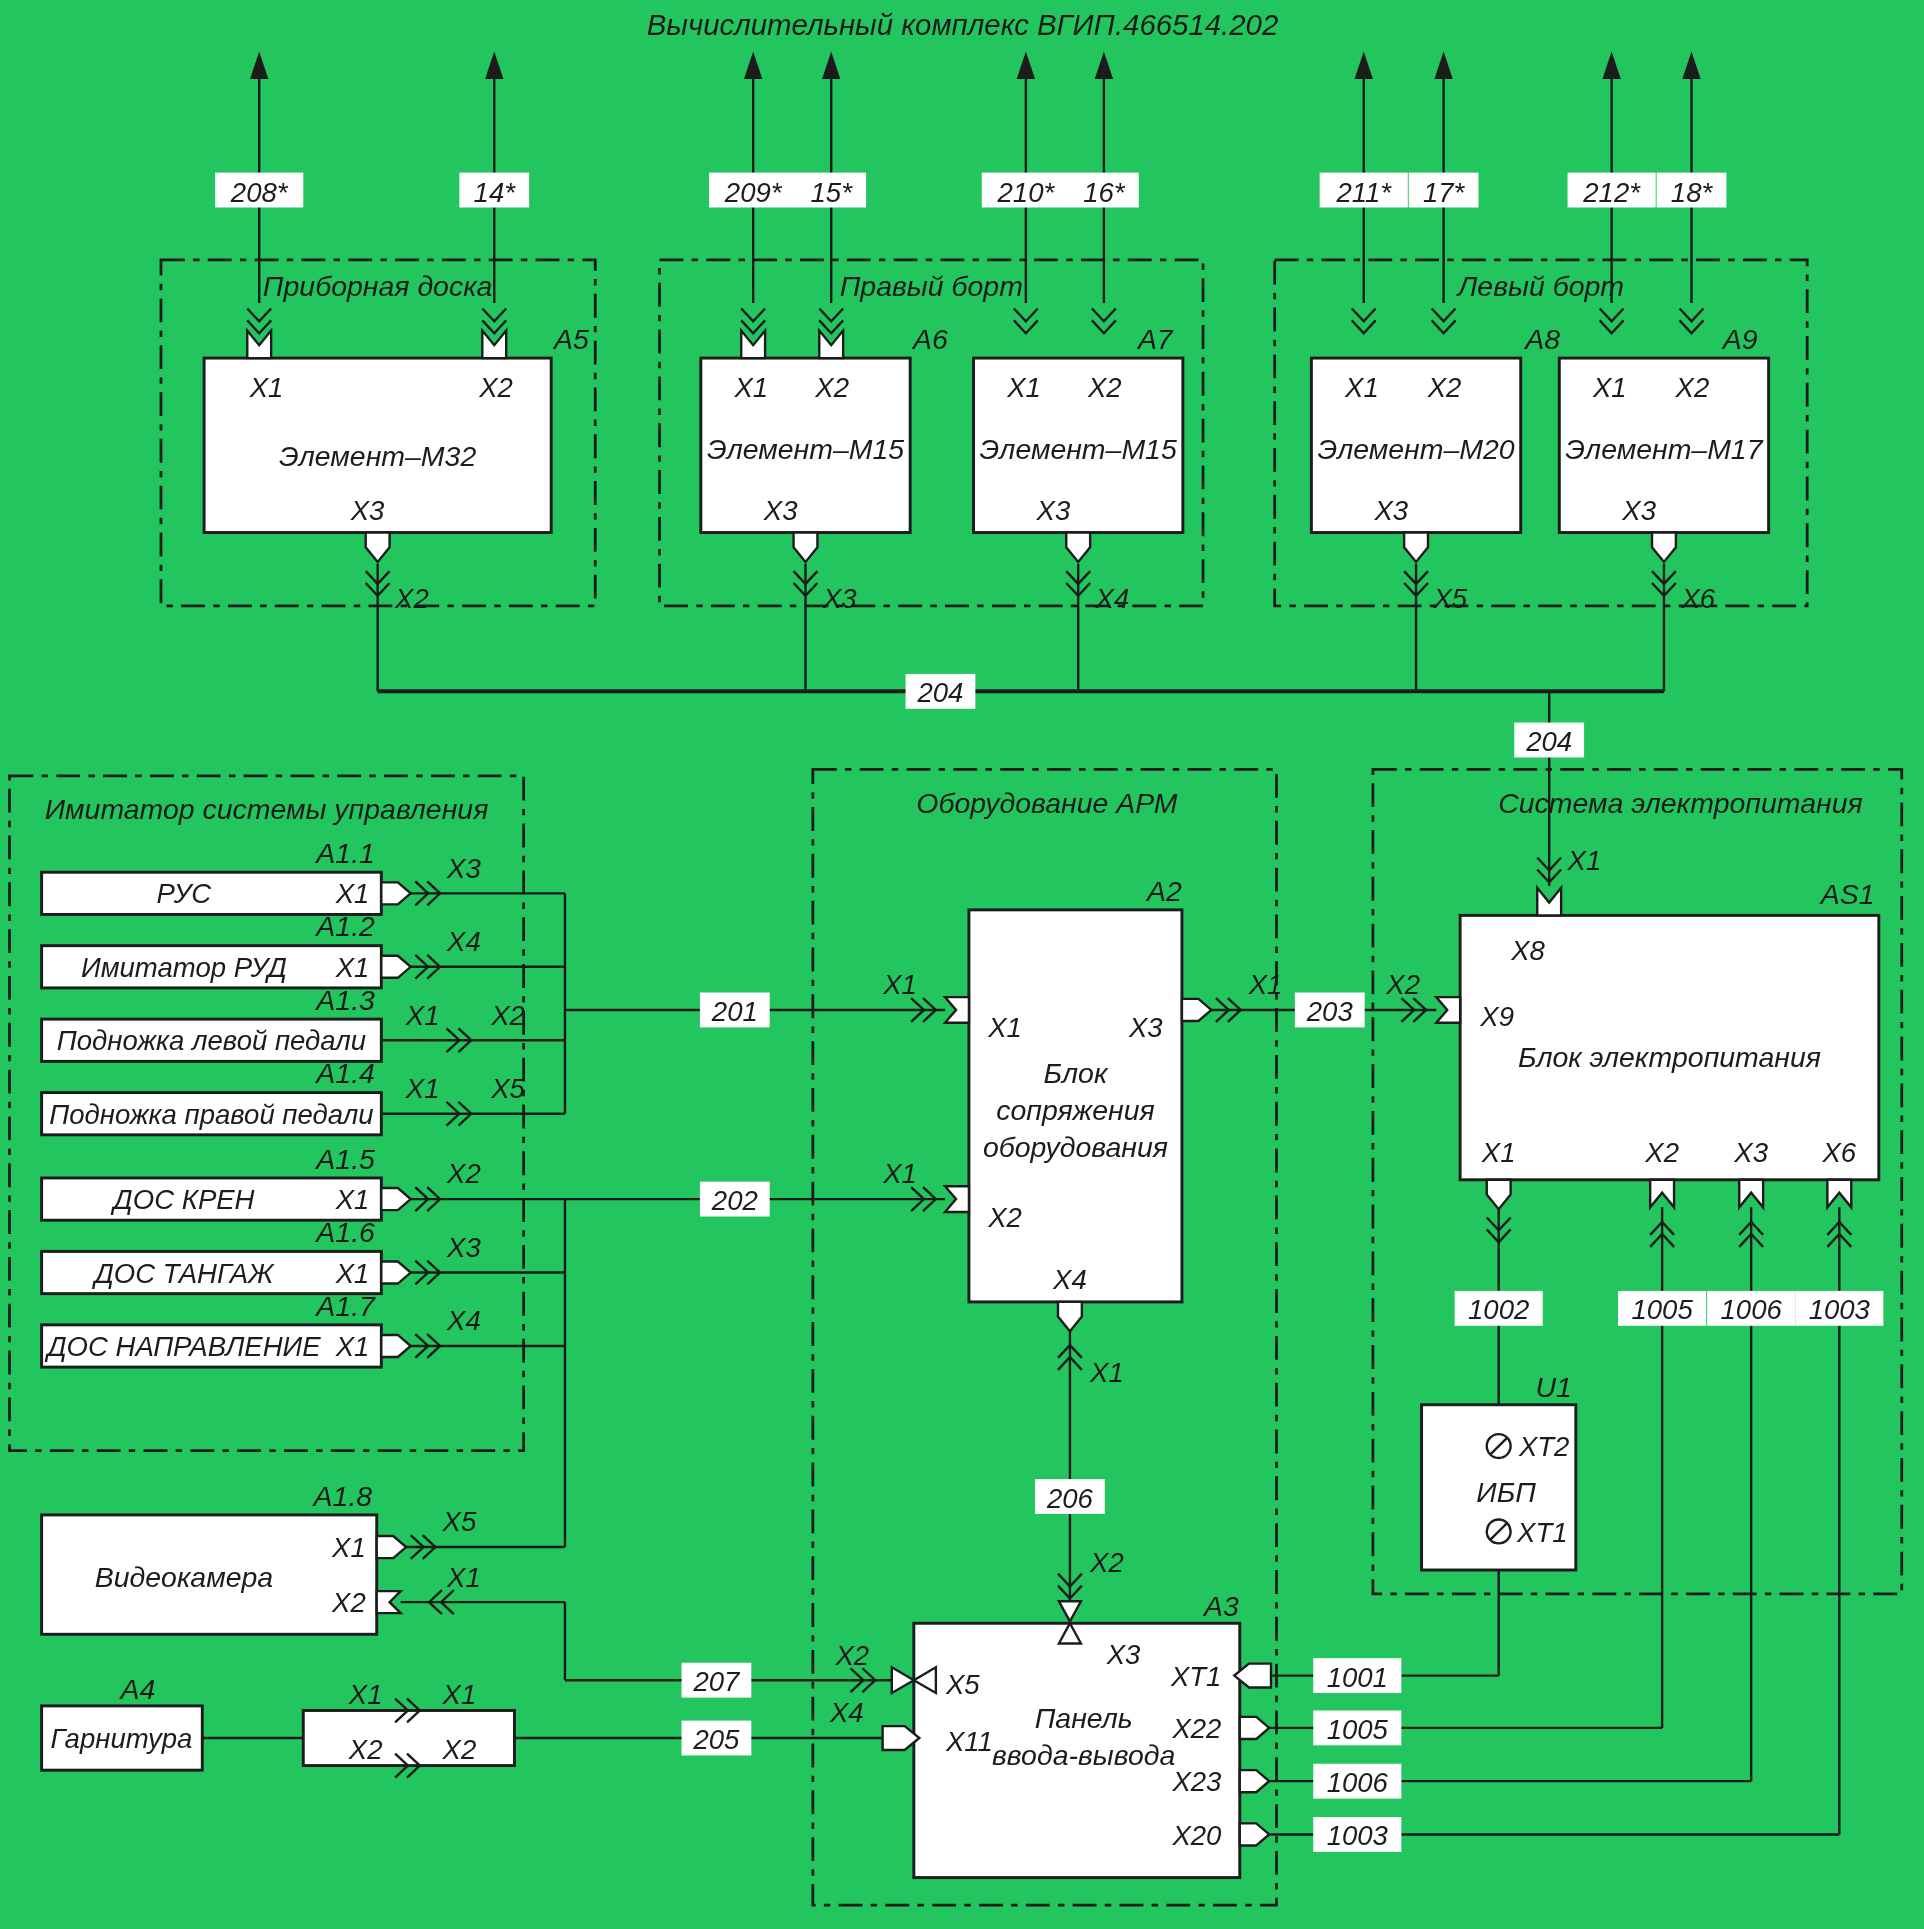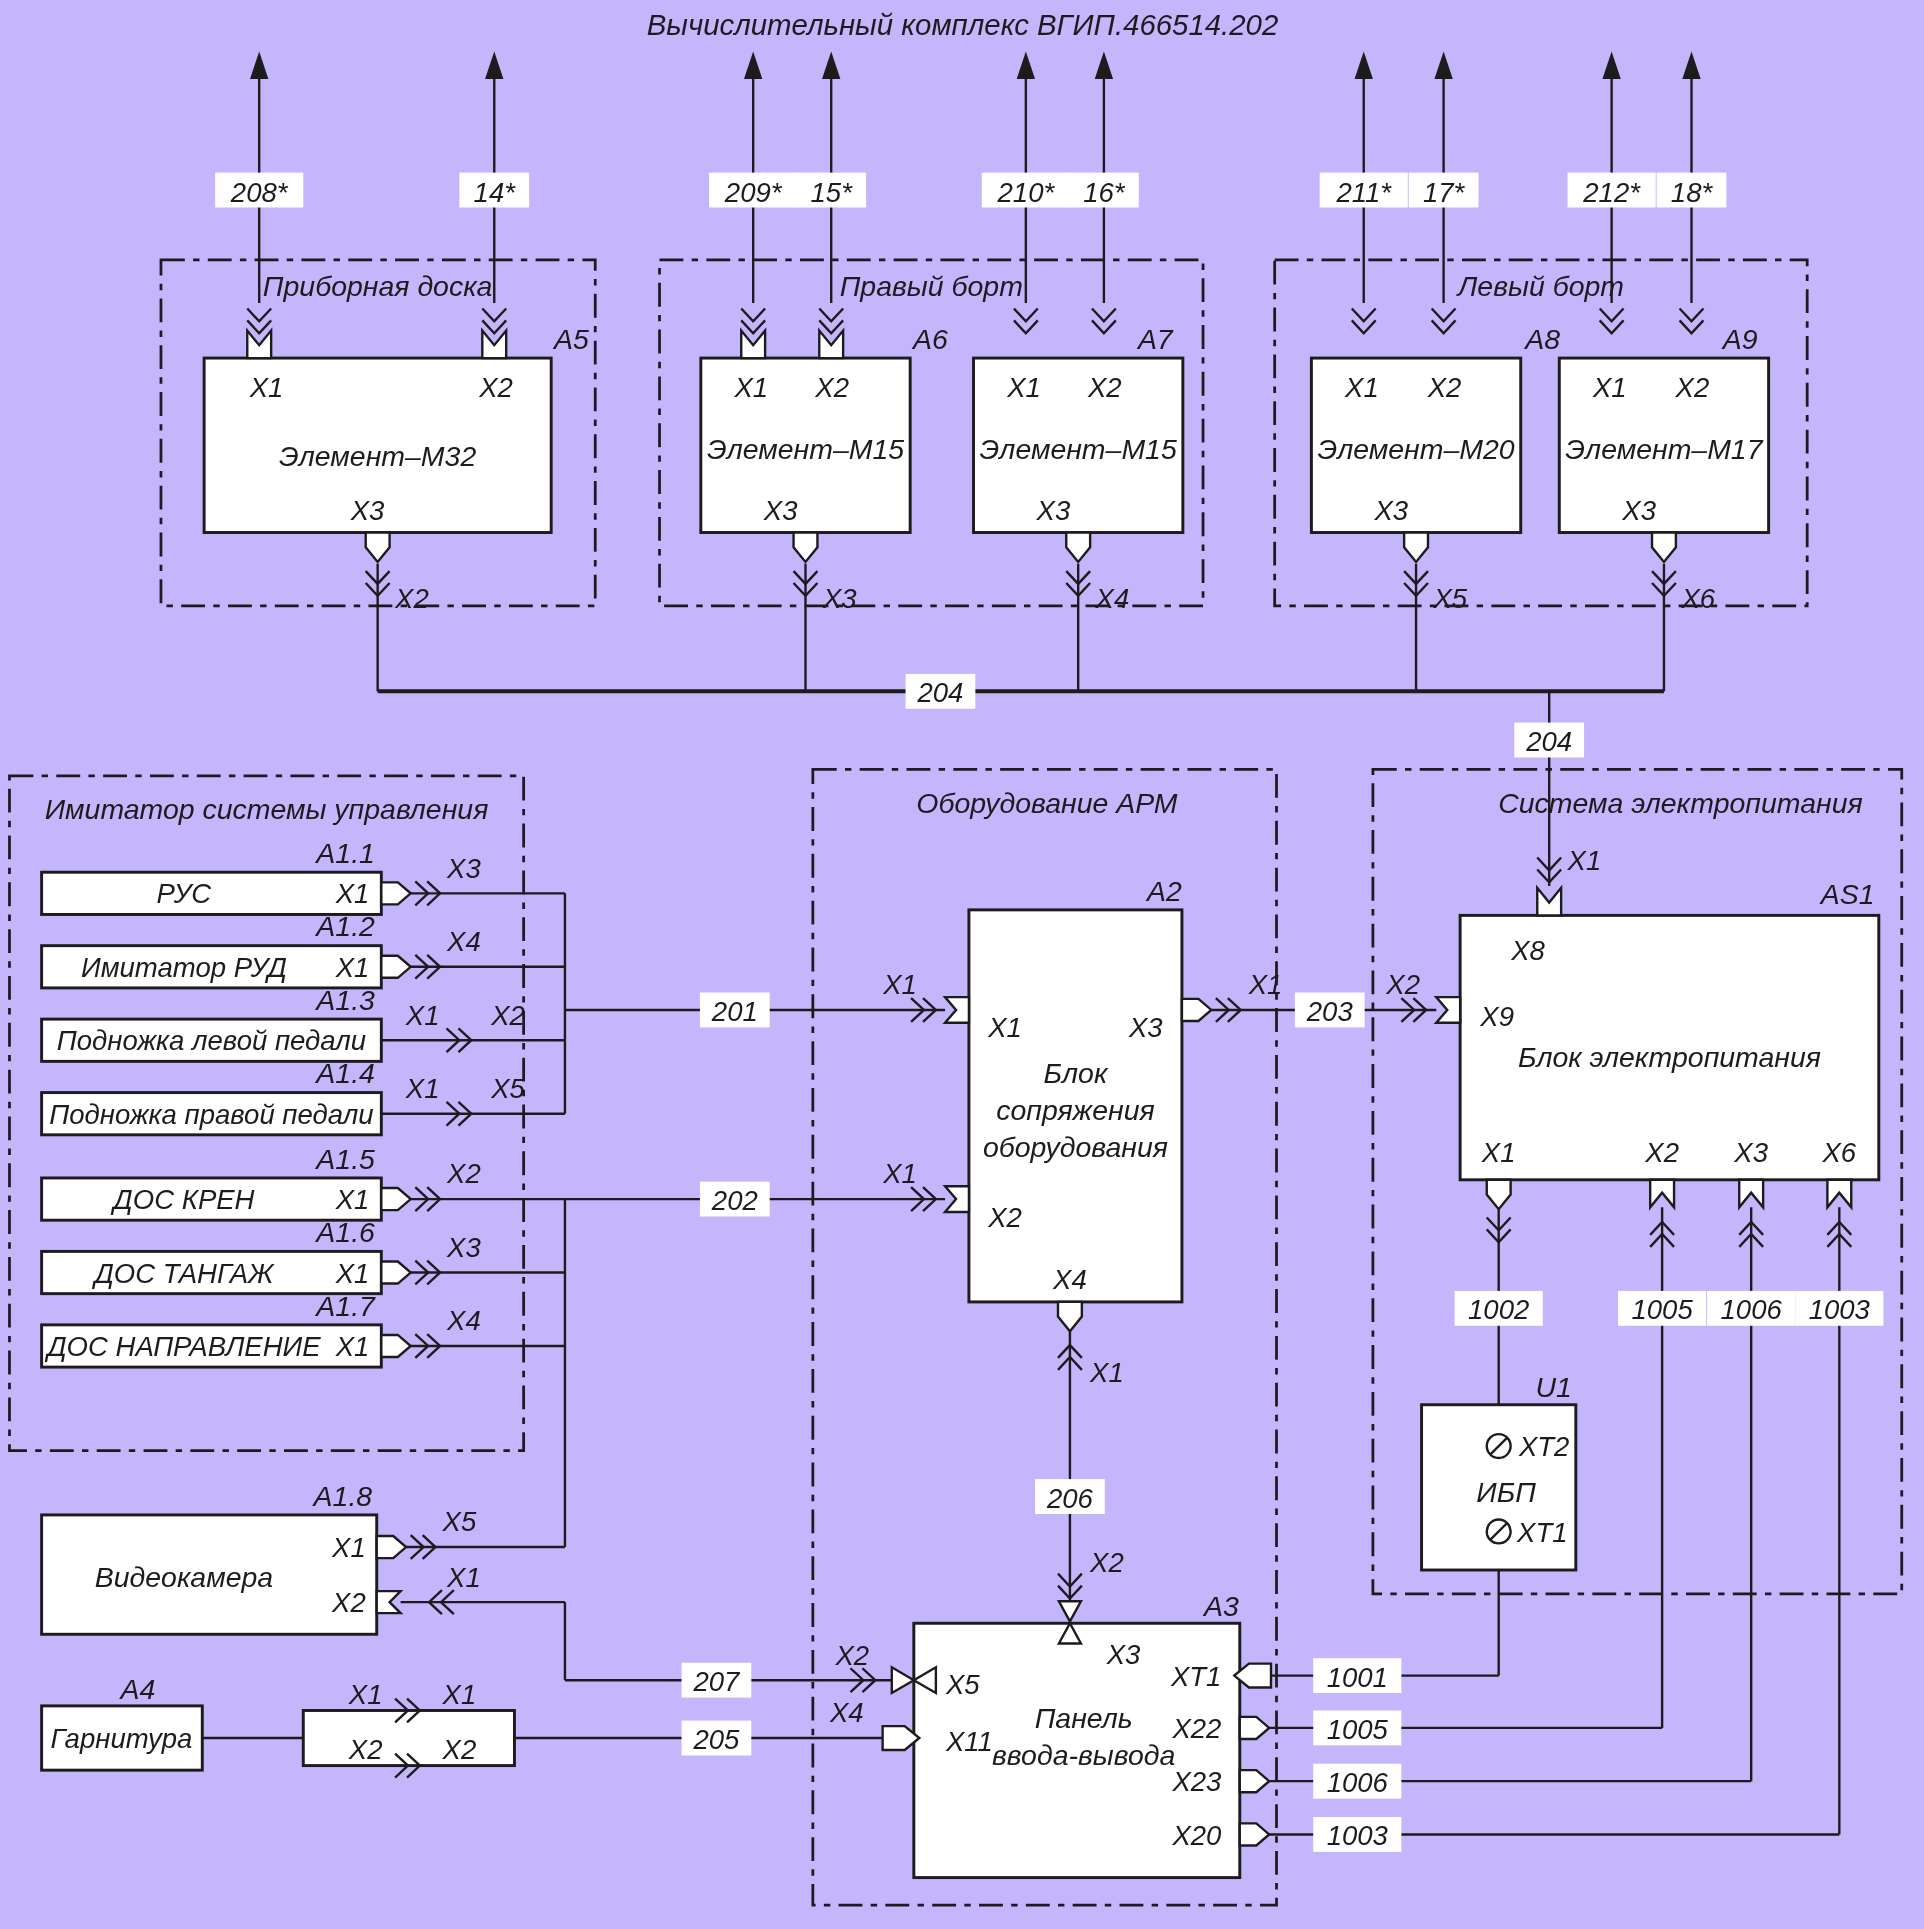--- a/index.html
+++ b/index.html
@@ -1,16 +1,16 @@
 <!DOCTYPE html>
 <html style="font-size:14.7px"><head>
 <meta charset="utf-8">
 <style>
   html,body{margin:0;padding:0;background:#ffffff;}
-  .stage{width:1925px;height:1929px;position:relative;background:#c4b5fd;}
+  .stage{width:1925px;height:1929px;position:relative;background:#22c55e;}
   svg{display:block;}
   .ln{stroke:#1c1c1c;stroke-width:2.6;fill:none;}
   .bus{stroke:#1c1c1c;stroke-width:4.4;fill:none;}
   .bx{stroke:#1c1c1c;stroke-width:3.2;fill:#ffffff;}
   .dash{stroke:#1c1c1c;stroke-width:3;fill:none;stroke-dasharray:26 9 7 9;}
   .cn{stroke:#1c1c1c;stroke-width:2.6;fill:#ffffff;}
   .ch{stroke:#1c1c1c;stroke-width:2.6;fill:none;}
   .ar{fill:#1c1c1c;stroke:none;}
   text{font-family:"Liberation Sans","DejaVu Sans",sans-serif;font-style:italic;fill:#1c1c1c;}
   .t{font-size:30px;}

